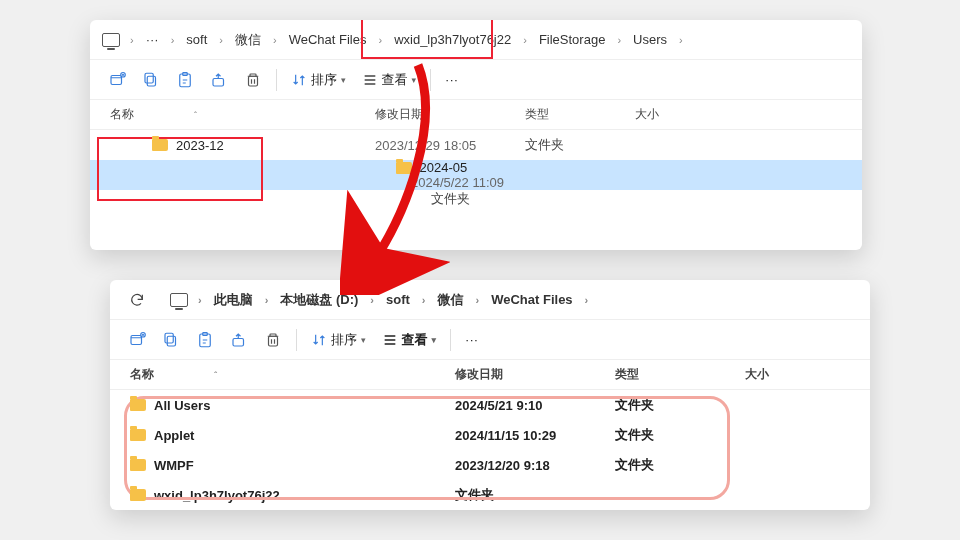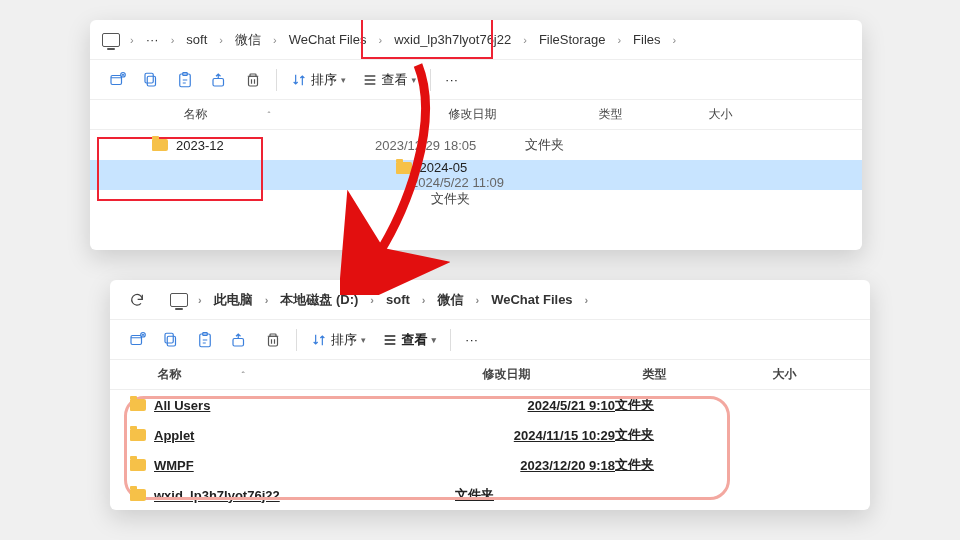--- a/index.html
+++ b/index.html
@@ -55,21 +55,20 @@
 
   .svgicon { display:inline-block; }
 
   .colhead {
     display:flex; align-items:center;
     height: 30px;
     padding-left: 20px;
     font-size: 12px;
     color: #444;
     border-bottom: 1px solid #eee;
-    justify-content: center;
   }
   .p1 .c-name { width: 265px; }
   .p1 .c-date { width: 150px; }
   .p1 .c-type { width: 110px; }
   .p1 .c-size { width: 80px; }
   .p2 .c-name { width: 325px; }
   .p2 .c-date { width: 160px; }
   .p2 .c-type { width: 130px; }
   .p2 .c-size { width: 70px; }
 
@@ -92,26 +91,26 @@
   }
   .folder-ico:before {
     content:""; position:absolute; top:-3px; left:0; width:7px; height:3px;
     background:#f6c148; border-radius:1px 1px 0 0;
   }
   .rname { display:flex; align-items:center; }
   .p1 .rname { width:265px;padding-left:42px; }
   .p2 .rname { width:325px; }
   .rdate { color:#666; }
   .p1 .rdate { width:150px; }
-  .p2 .rdate { width:160px;text-align:right; }
+  .p2 .rdate { width:160px; }
   .rtype { color:#444; }
   .p1 .rtype { width:110px; }
   .p2 .rtype { width:130px; }
   .rsize { color:#444; }
-  .bold .rname, .bold .rdate, .bold .rtype { font-weight:600; color:#222;text-decoration:underline; }
+  .bold .rname, .bold .rdate, .bold .rtype { font-weight:600; color:#222; }
 
   
   .redbox { position:absolute; border:2px solid #e23; background:transparent; pointer-events:none; }
   .rb1 { left:271px; top:-3px; width:132px; height:42px; }
   .rb2 { left:7px; top:117px; width:166px; height:64px; }
   .pinkpill {
     position:absolute;
     border:3px solid #f3a8a0;
     border-radius:20px;
     pointer-events:none;
@@ -136,21 +135,21 @@
     <span class="bc">soft</span>
     <span class="bcsep">›</span>
     <span class="bc">微信</span>
     <span class="bcsep">›</span>
     <span class="bc">WeChat Files</span>
     <span class="bcsep">›</span>
     <span class="bc">wxid_lp3h7lyot76j22</span>
     <span class="bcsep">›</span>
     <span class="bc">FileStorage</span>
     <span class="bcsep">›</span>
-    <span class="bc">Files</span>
+    <span class="bc">Users</span>
     <span class="bcsep">›</span>
   </div>
 
   <div class="toolbar">
     <div class="tbtn">
       <svg class="svgicon" width="18" height="18" viewBox="0 0 24 24" fill="none" stroke="#3a7fdc" stroke-width="1.6">
           <rect x="4" y="6" width="14" height="12" rx="2"></rect>
           <path d="M4 9h14"></path>
           <circle cx="20" cy="5" r="3" fill="#fff"></circle>
           <path d="M20 3.5v3M18.5 5h3"></path>

